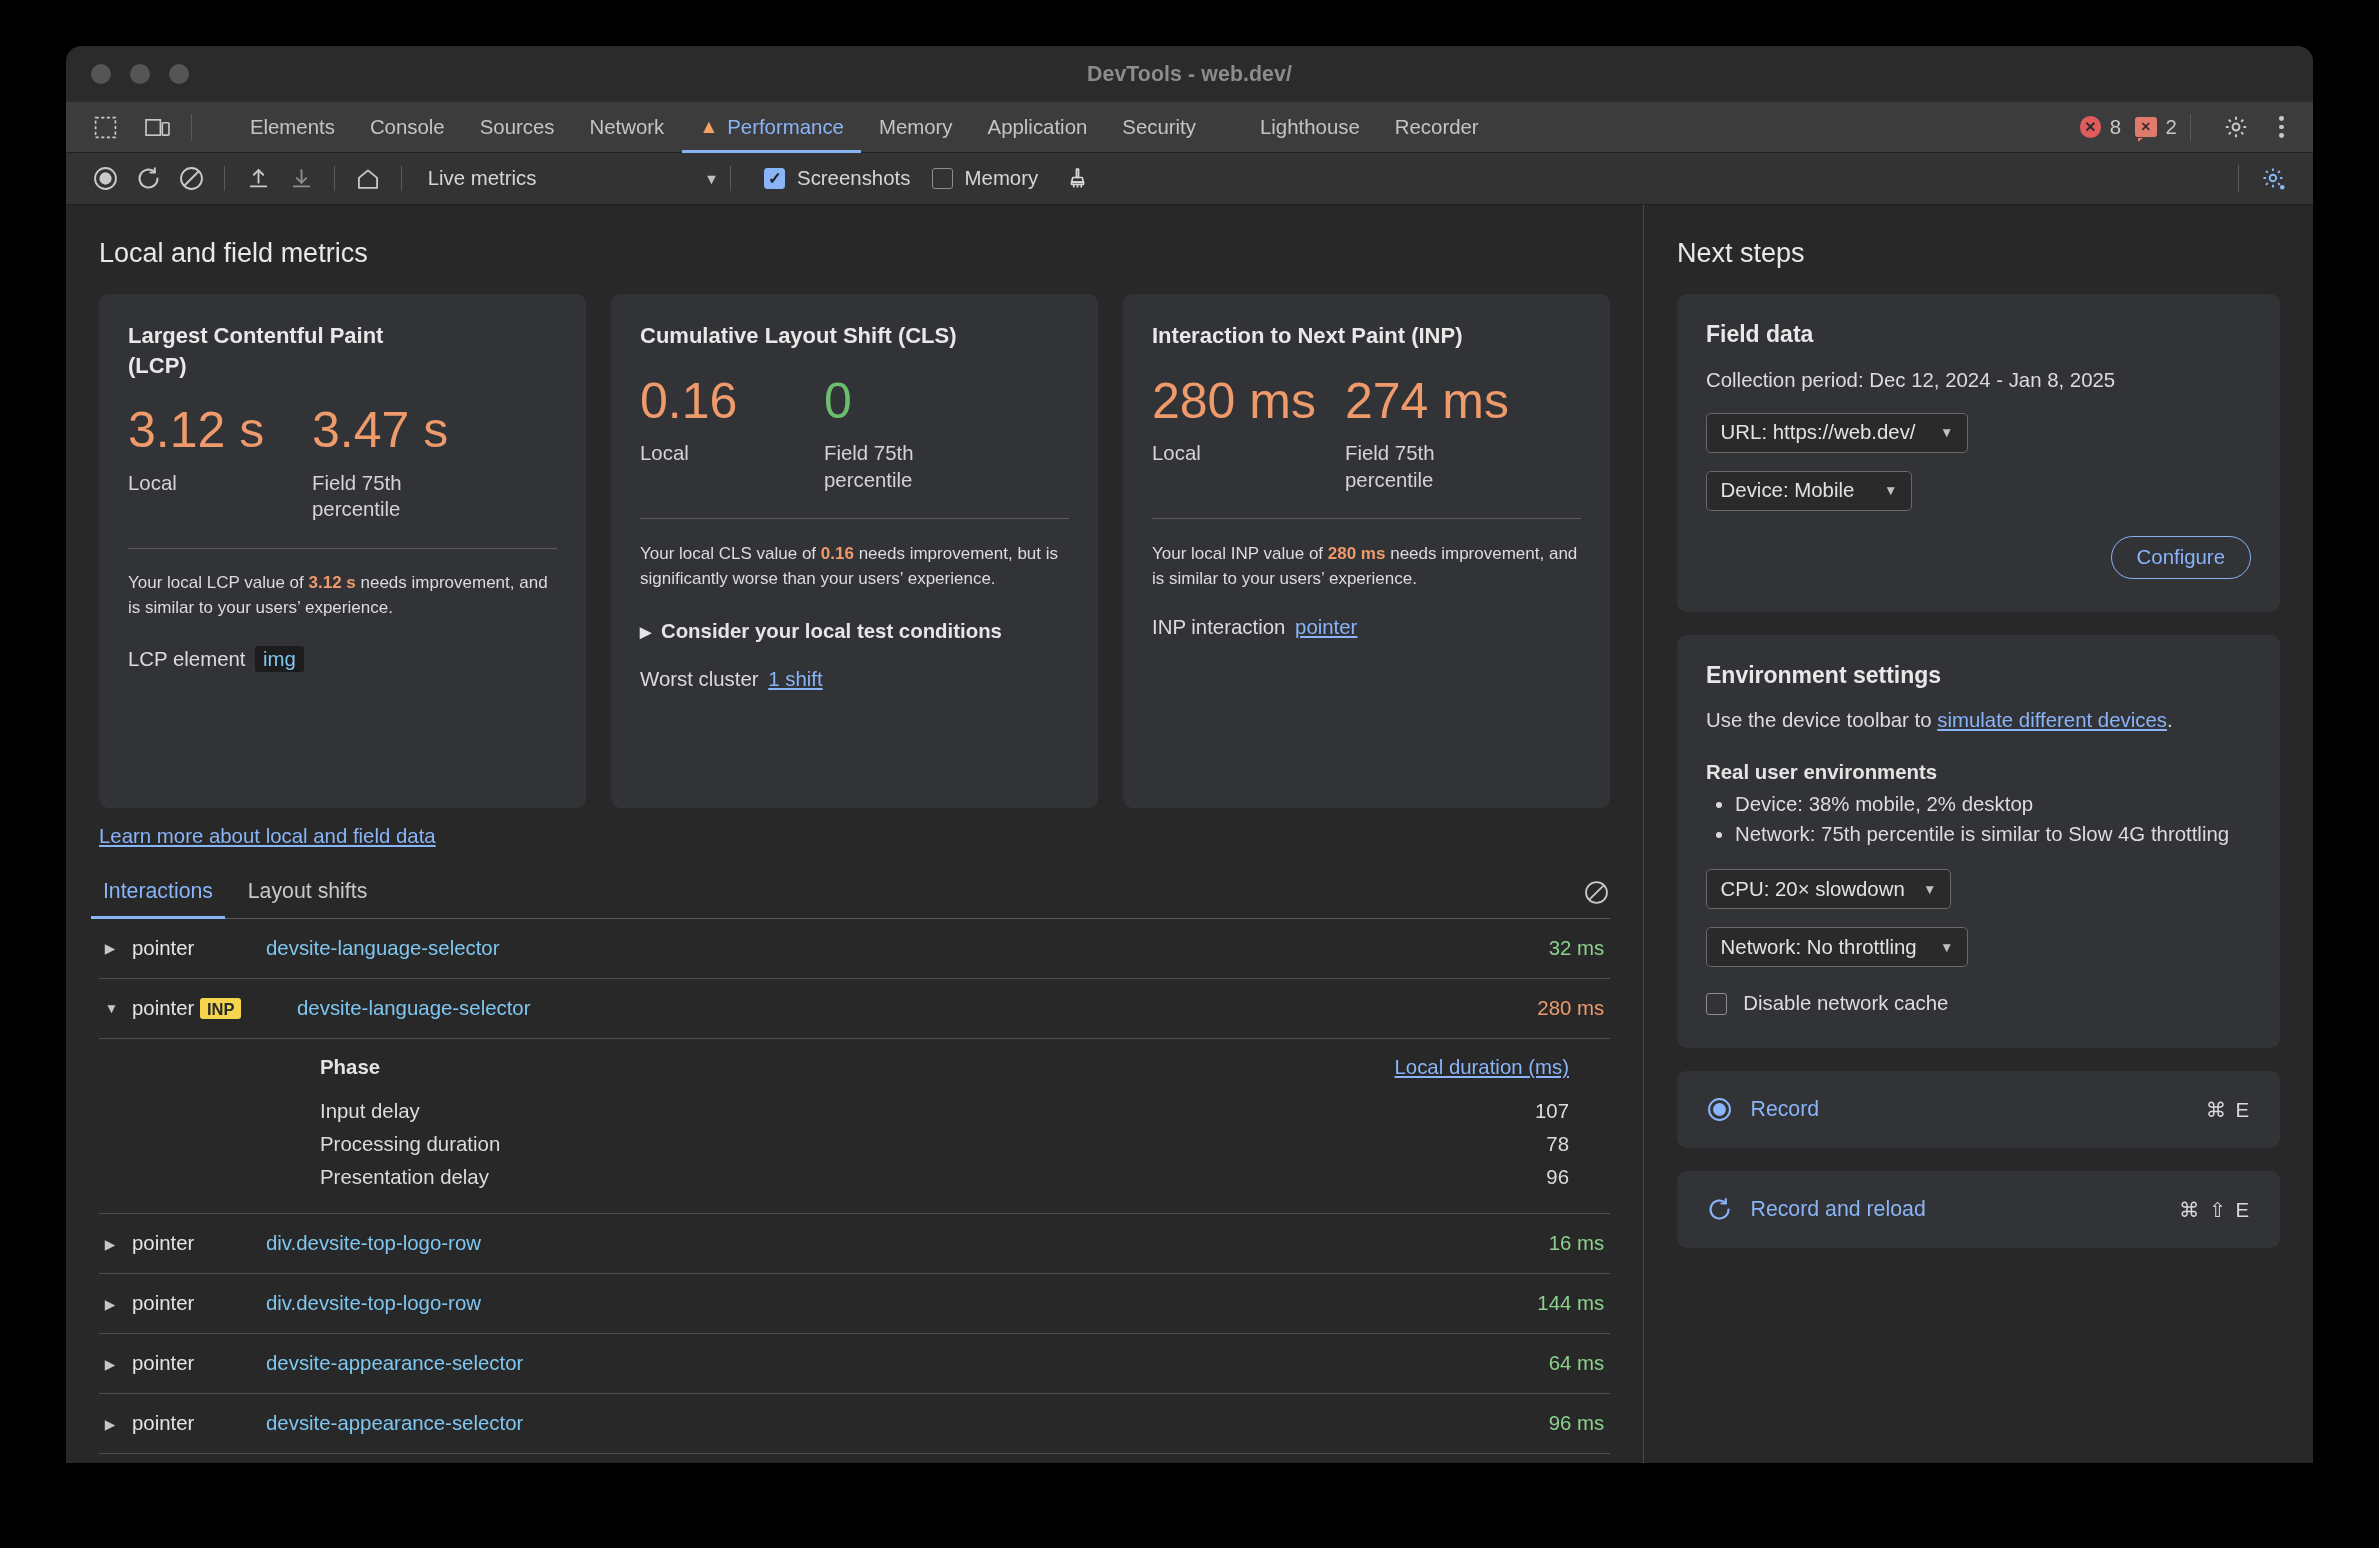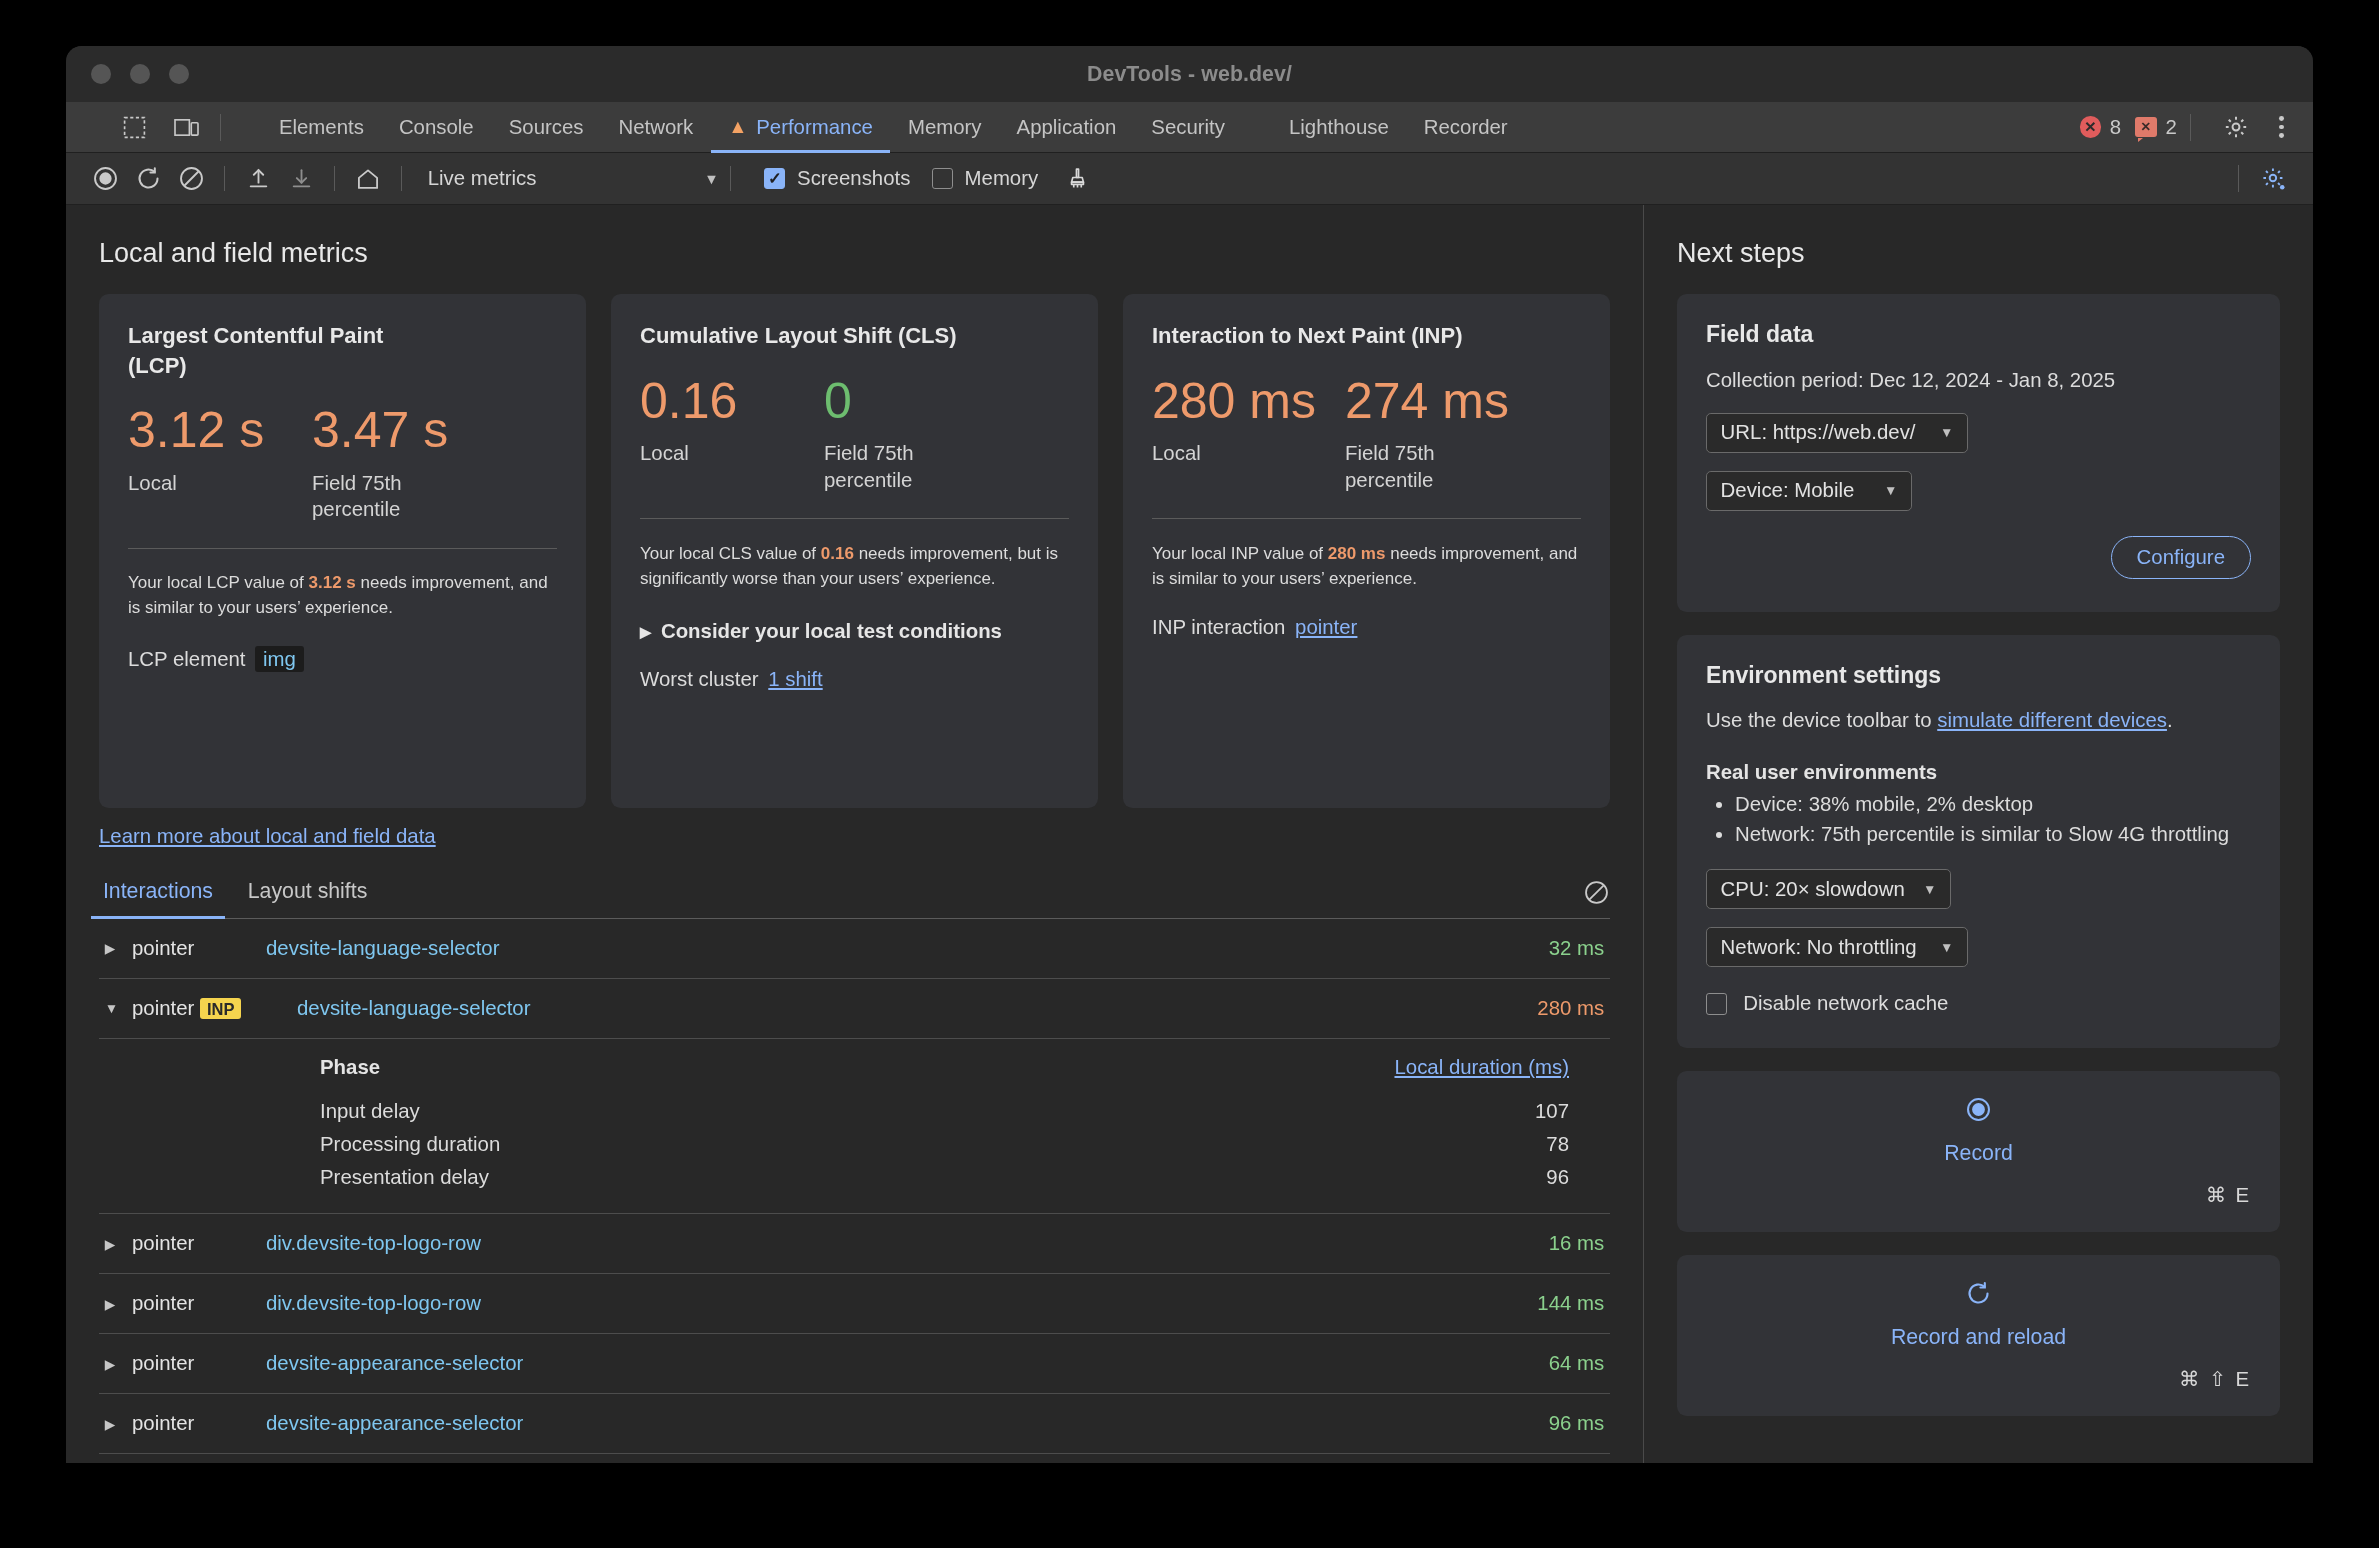--- a/index.html
+++ b/index.html
@@ -38,21 +38,20 @@
     font-size: 21.3px; color: #8c8c8c; font-weight: bold;
     letter-spacing: 0.1px;
   }
   
   .tabbar {
     height: 51px;
     background: #3c3c3c;
     display: flex; align-items: center;
     border-bottom: 1px solid #202020;
     position: relative;
-    padding-left: 29px;
   }
   .tb-icon {
     width: 43px; height: 33px;
     display: flex; align-items: center; justify-content: center;
     margin-left: 9.7px;
     color: #c9c9c9;
   }
   .tb-icon:first-child { margin-left: 17.5px; }
   .tb-sep { width: 1px; height: 27px; background: #5a5a5a; margin: 0 11.6px; }
   .tab {
@@ -234,21 +233,21 @@
     font-family: "Liberation Sans", sans-serif;
   }
   .sub-title { font-size: 20.4px; color: #e4e4e4; font-weight: bold; margin-top: 25px;}
   ul.bullets { margin: 5.8px 0 0 29px; }
   ul.bullets li { font-size: 20.4px; color: #dcdcdc; line-height: 1.42; margin-bottom: 1.9px;}
   .chk-line { display: flex; align-items: center; gap: 16px; margin-top: 25px; font-size: 20.4px; color: #dcdcdc;}
   .action-panel {
     background: #323337; border-radius: 9.7px;
     padding: 25px 29px; margin-bottom: 23px;
     display: flex; align-items: center; gap: 17.5px;
-    color: #8ab4f8; font-size: 21.3px; flex-direction: column;
+    color: #8ab4f8; font-size: 21.3px;
   }
   .action-panel .keys { margin-left: auto; color: #d8d8d8; font-size: 20.4px; letter-spacing: 1.9px;}
   svg { display: block; }
 </style>
 </head>
 <body>
 
 <div class="desktop">
   <div class="window">
 

